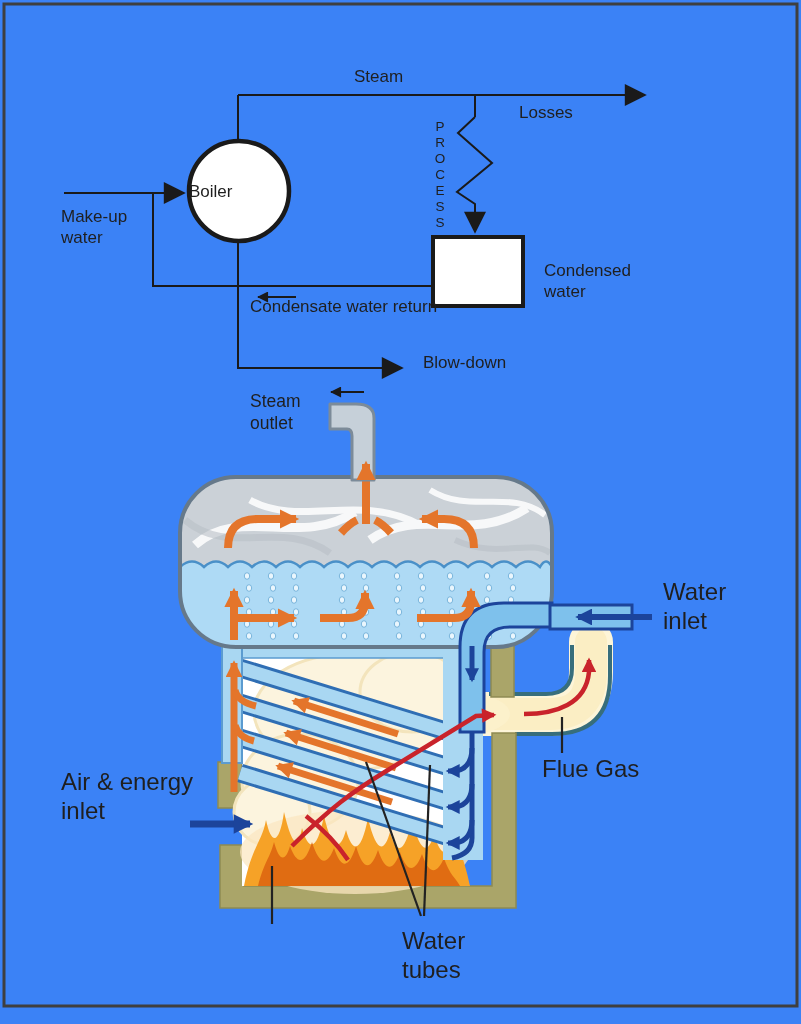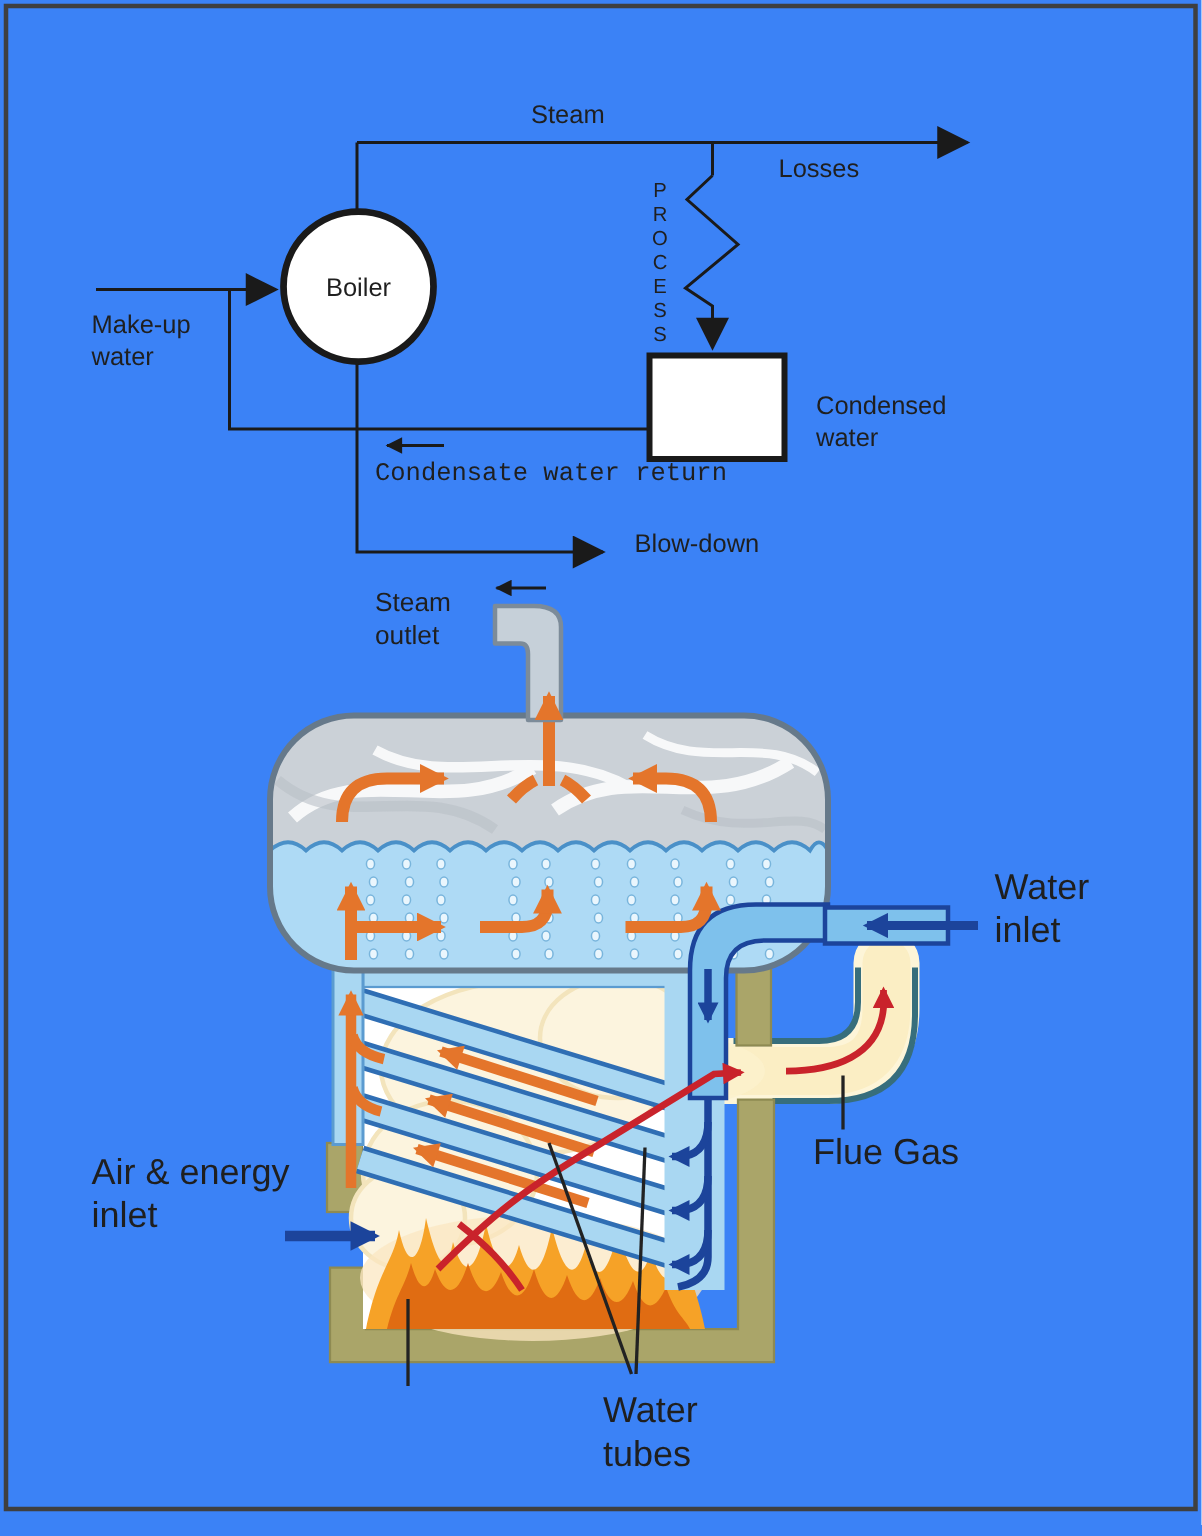--- a/index.html
+++ b/index.html
@@ -2,21 +2,21 @@
 <html><head>
 <meta charset="utf-8">
 <style>
   html,body{margin:0;padding:0;background:#ffffff;}
   #page{position:relative;width:801px;height:1024px;background:#3b82f6;overflow:hidden;
         font-family:"Liberation Sans", sans-serif;color:#1f1f1f;}
   #art{position:absolute;left:0;top:0;}
   .lbl{position:absolute;white-space:pre-line;color:#1f1f1f;line-height:1.25;}
   .sm{font-size:17px;}
   .bg{font-size:24px;line-height:1.22;}
-  .ctr{text-align:center;}
+  .ctr{}
   #lbl-process{writing-mode:vertical-rl;text-orientation:upright;font-size:13.5px;
                letter-spacing:1px;line-height:1;}
 </style>
 </head>
 <body>
 
 <div id="page">
 
 <svg id="art" width="801" height="1024" viewBox="0 0 801 1024">
   <defs>
@@ -267,21 +267,21 @@
 </svg>
 
 <div class="lbl sm" style="left:354px;top:66px;">Steam</div>
 <div class="lbl sm" style="left:519px;top:102px;">Losses</div>
 <div class="lbl sm ctr" style="left:189px;top:181px;width:100px;">Boiler</div>
 <div class="lbl sm" style="left:61px;top:206px;">Make-up
 water</div>
 <div class="lbl" id="lbl-process" style="left:433px;top:119px;height:115px;">PROCESS</div>
 <div class="lbl sm" style="left:544px;top:260px;">Condensed
 water</div>
-<div class="lbl sm" style="left:250px;top:306px;font-family:Liberation Mono, monospace;">Condensate water return</div>
+<div class="lbl sm" style="left:250px;top:296px;">Condensate water return</div>
 <div class="lbl sm" style="left:423px;top:352px;">Blow-down</div>
 <div class="lbl sm" style="left:250px;top:391px;font-size:17.5px;">Steam
 outlet</div>
 
 <div class="lbl bg" style="left:663px;top:577px;">Water
 inlet</div>
 <div class="lbl bg" style="left:542px;top:754px;">Flue Gas</div>
 <div class="lbl bg" style="left:61px;top:767px;">Air &amp; energy
 inlet</div>
 <div class="lbl bg" style="left:402px;top:926px;">Water

